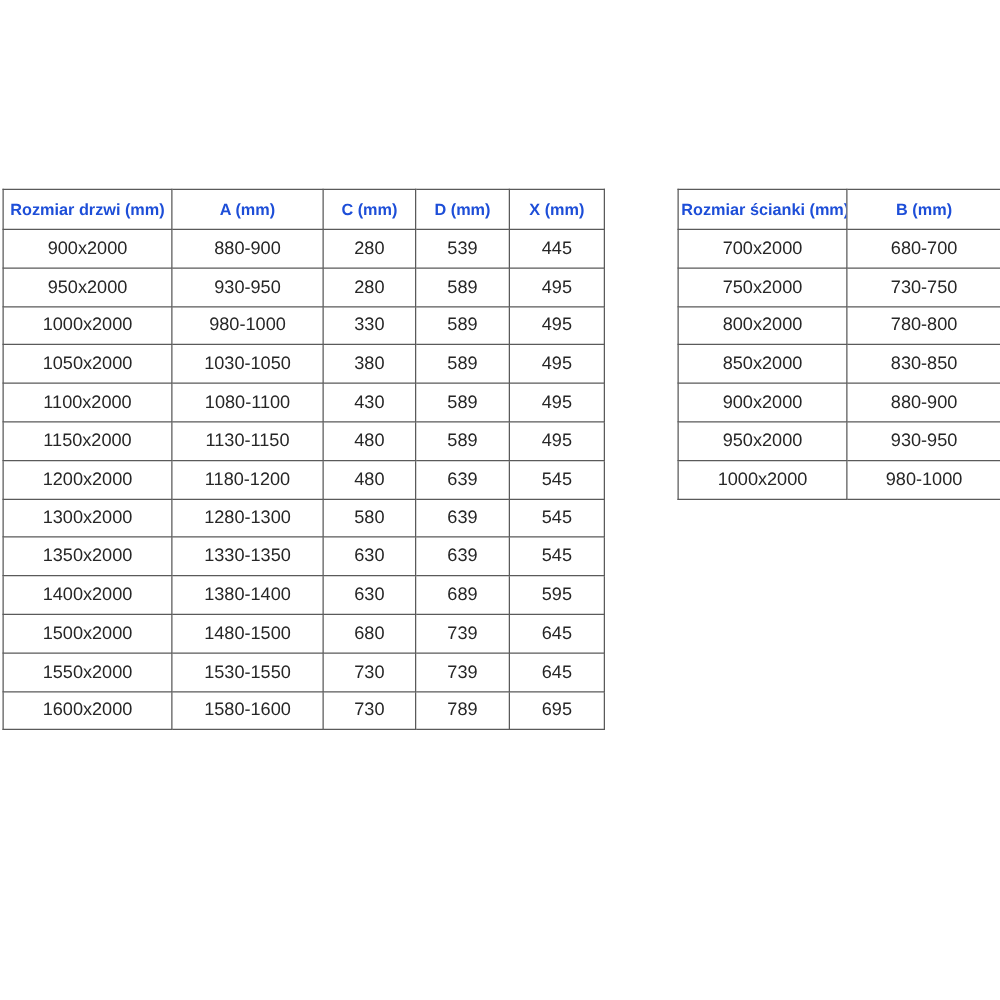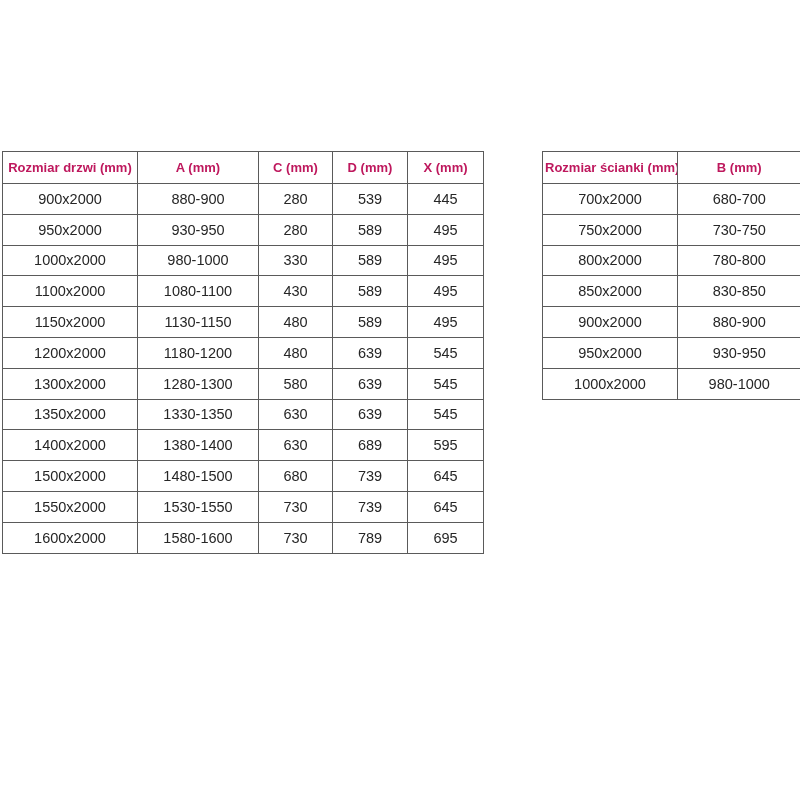--- a/index.html
+++ b/index.html
@@ -26,21 +26,21 @@
     text-align: center;
     vertical-align: middle;
     padding: 0 2px;
     white-space: nowrap;
     overflow: hidden;
   }
   table.spec th {
     font-size: 13px;
     font-weight: bold;
     height: 31px;
-    color: #be185d;
+    color: #1d4ed8;
   }
   table.spec td {
     font-size: 14.5px;
     font-weight: normal;
     height: 29.8px;
     color: #262626;
   }
   #door-table {
     left: 2px;
     top: 151px;
@@ -93,20 +93,27 @@
         <td>495</td>
       </tr>
       <tr>
         <td>1000x2000</td>
         <td>980-1000</td>
         <td>330</td>
         <td>589</td>
         <td>495</td>
       </tr>
       <tr>
+        <td>1050x2000</td>
+        <td>1030-1050</td>
+        <td>380</td>
+        <td>589</td>
+        <td>495</td>
+      </tr>
+      <tr>
         <td>1100x2000</td>
         <td>1080-1100</td>
         <td>430</td>
         <td>589</td>
         <td>495</td>
       </tr>
       <tr>
         <td>1150x2000</td>
         <td>1130-1150</td>
         <td>480</td>

